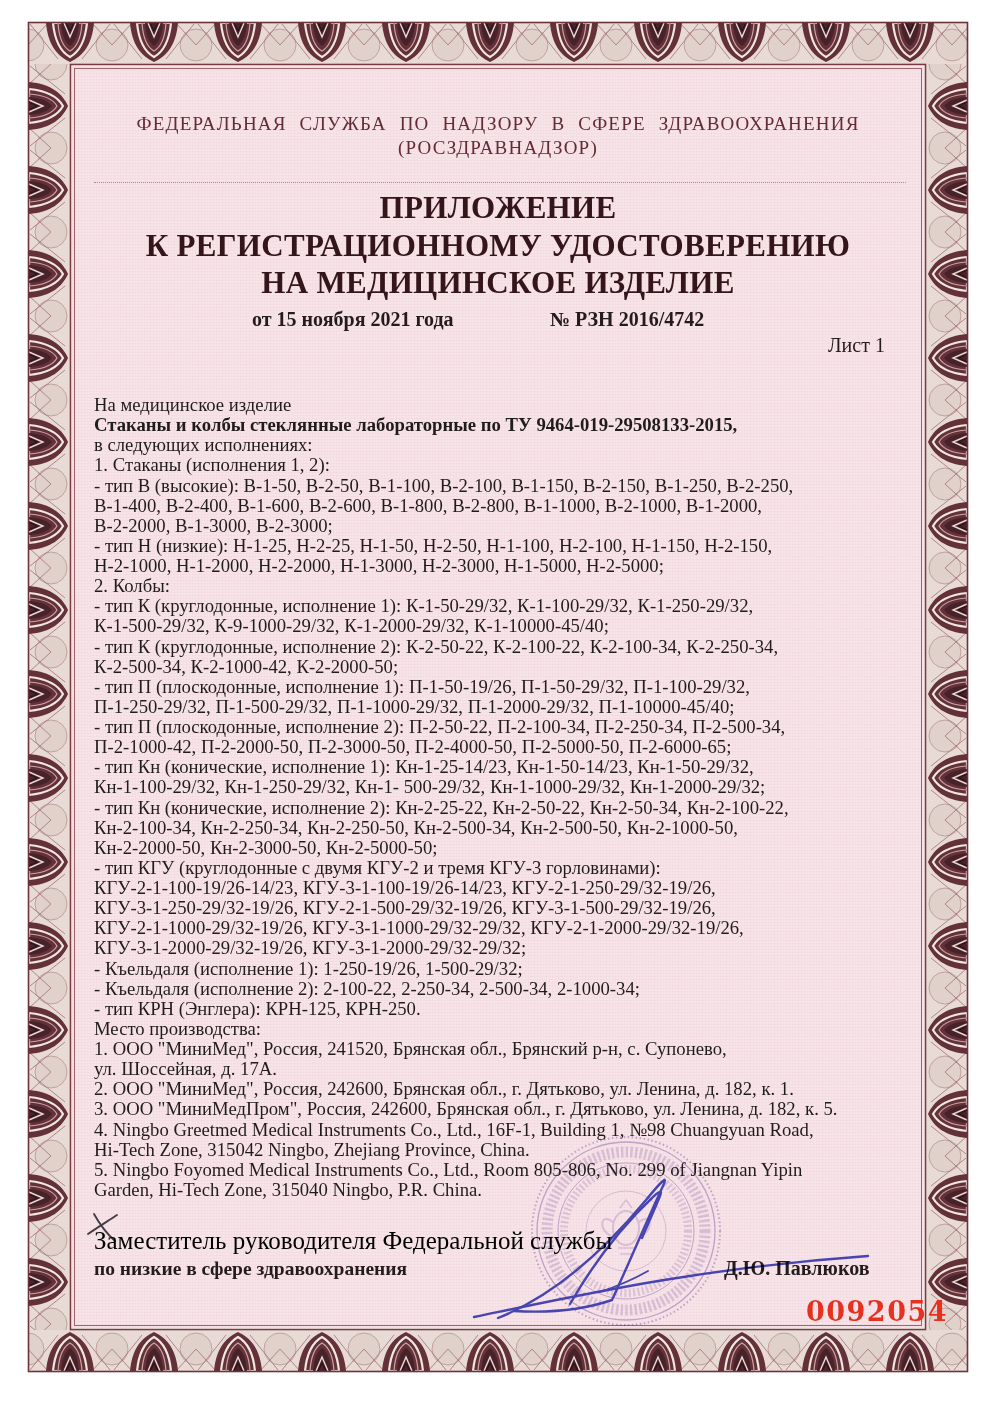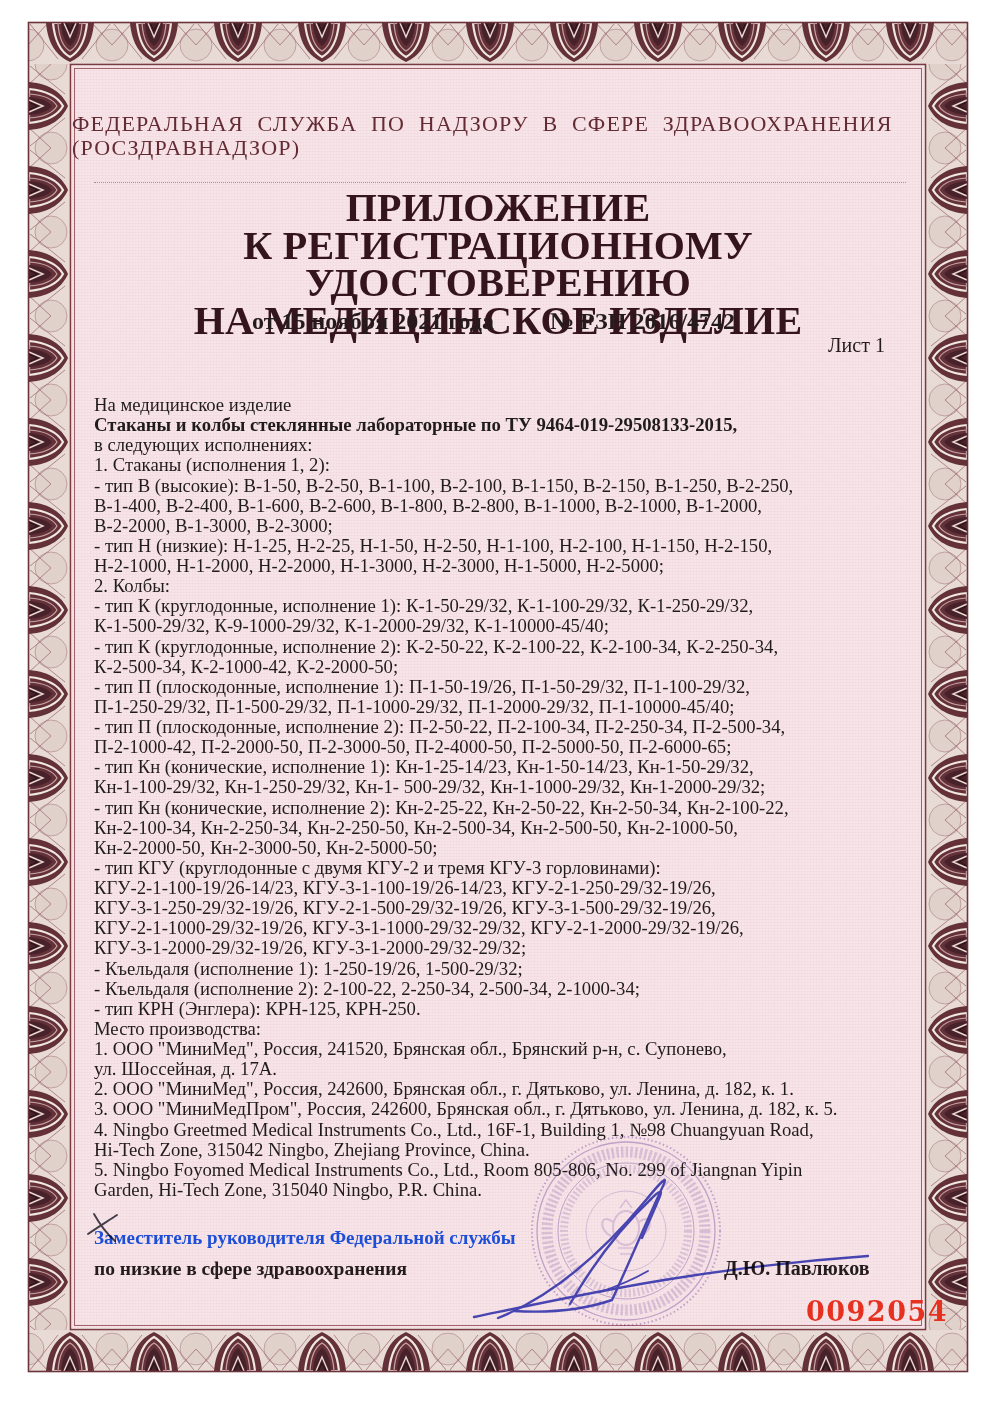--- a/index.html
+++ b/index.html
@@ -15,41 +15,41 @@
     position:absolute;left:72px;top:66px;width:852px;height:1262px;
     background:var(--pink);
     background-image:
       repeating-linear-gradient(0deg, rgba(187,121,136,.05) 0 1px, rgba(255,255,255,0) 1px 3px),
       repeating-linear-gradient(90deg, rgba(187,121,136,.04) 0 1px, rgba(255,255,255,0) 1px 3px);
   }
   svg.layer{position:absolute;left:0;top:0;pointer-events:none;}
   
   .abs{position:absolute;white-space:nowrap;}
   .agency{
-    left:72px;top:112px;width:852px;text-align:left;
-    font-size:22px;line-height:23.5px;color:var(--ink-header);
+    left:72px;top:112px;width:852px;text-align:center;
+    font-size:19px;line-height:23.5px;color:var(--ink-header);
     letter-spacing:1.2px;word-spacing:7px;white-space:normal;
   }
   .dotted{
     left:94px;top:182px;width:812px;height:0;
     border-top:1.6px dotted #857a72;opacity:.75;
   }
   .doctitle{
     left:72px;top:189px;width:852px;text-align:center;
-    font-weight:bold;font-size:40px;line-height:37.6px;color:var(--ink-title);
+    font-weight:bold;font-size:31px;line-height:37.6px;color:var(--ink-title);
     letter-spacing:.3px;white-space:normal;
   }
-  .dateline{left:0;top:308px;width:1000px;height:26px;font-weight:bold;font-size:24px;color:#241b1c;}
+  .dateline{left:0;top:308px;width:1000px;height:26px;font-weight:bold;font-size:20px;color:#241b1c;}
   .dateline .date{position:absolute;left:252px;top:0;}
   .dateline .num{position:absolute;left:550px;top:0;}
   .sheetnum{left:828px;top:334px;font-weight:normal;font-size:20px;color:#241b1c;}
   .bodytext{left:94px;top:395px;width:816px;font-size:18.7px;line-height:20.12px;color:var(--ink);}
   .bodytext .bline{white-space:nowrap;}
   .bodytext .b{font-weight:bold;}
-  .sig1{left:94px;top:1227px;font-weight:bold;font-size:19px;color:#1d4ed8;}
+  .sig1{left:94px;top:1227px;font-weight:normal;font-size:25px;color:#000000;}
   .sig2{left:94px;top:1258px;font-weight:bold;font-size:19.5px;color:#241b1c;}
   .signame{left:724px;top:1257px;font-weight:bold;font-size:20px;color:#241b1c;}
   .serial{
     left:806px;top:1296px;font-family:"DejaVu Serif","Liberation Serif",serif;
     font-weight:600;font-size:27px;letter-spacing:1.5px;color:var(--accent-red);
   }
 </style>
 </head>
 <body>
 

